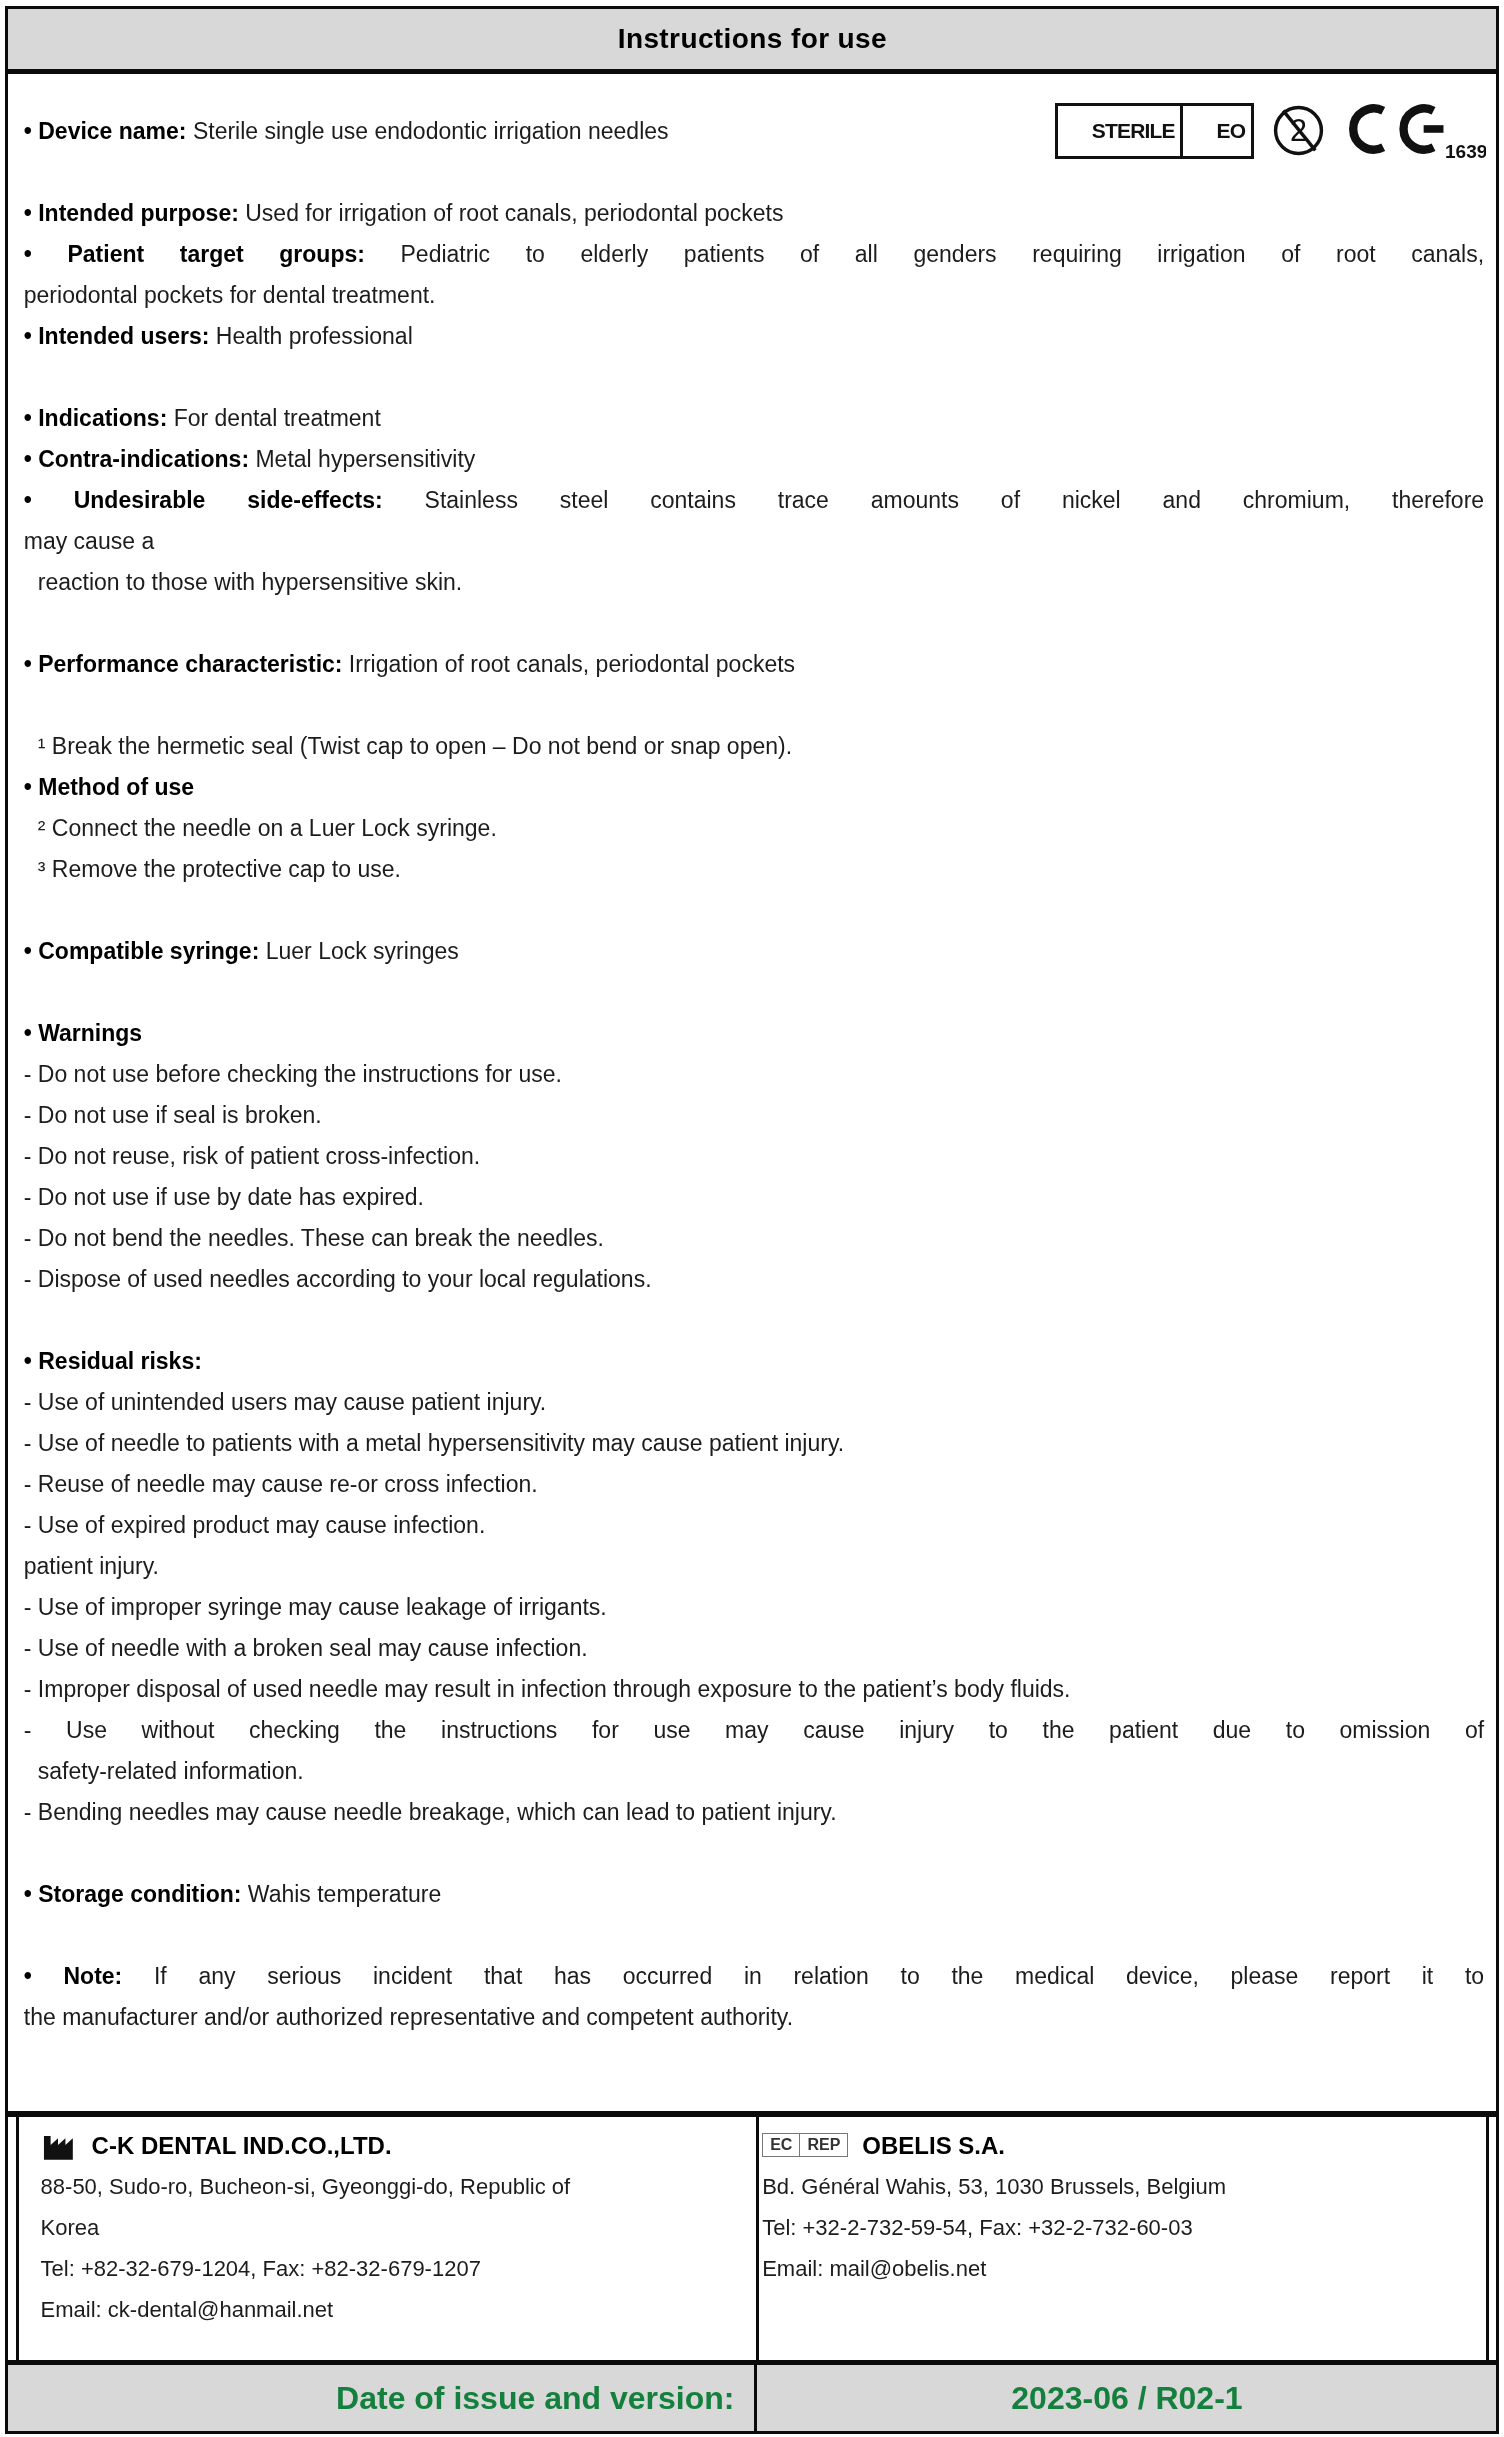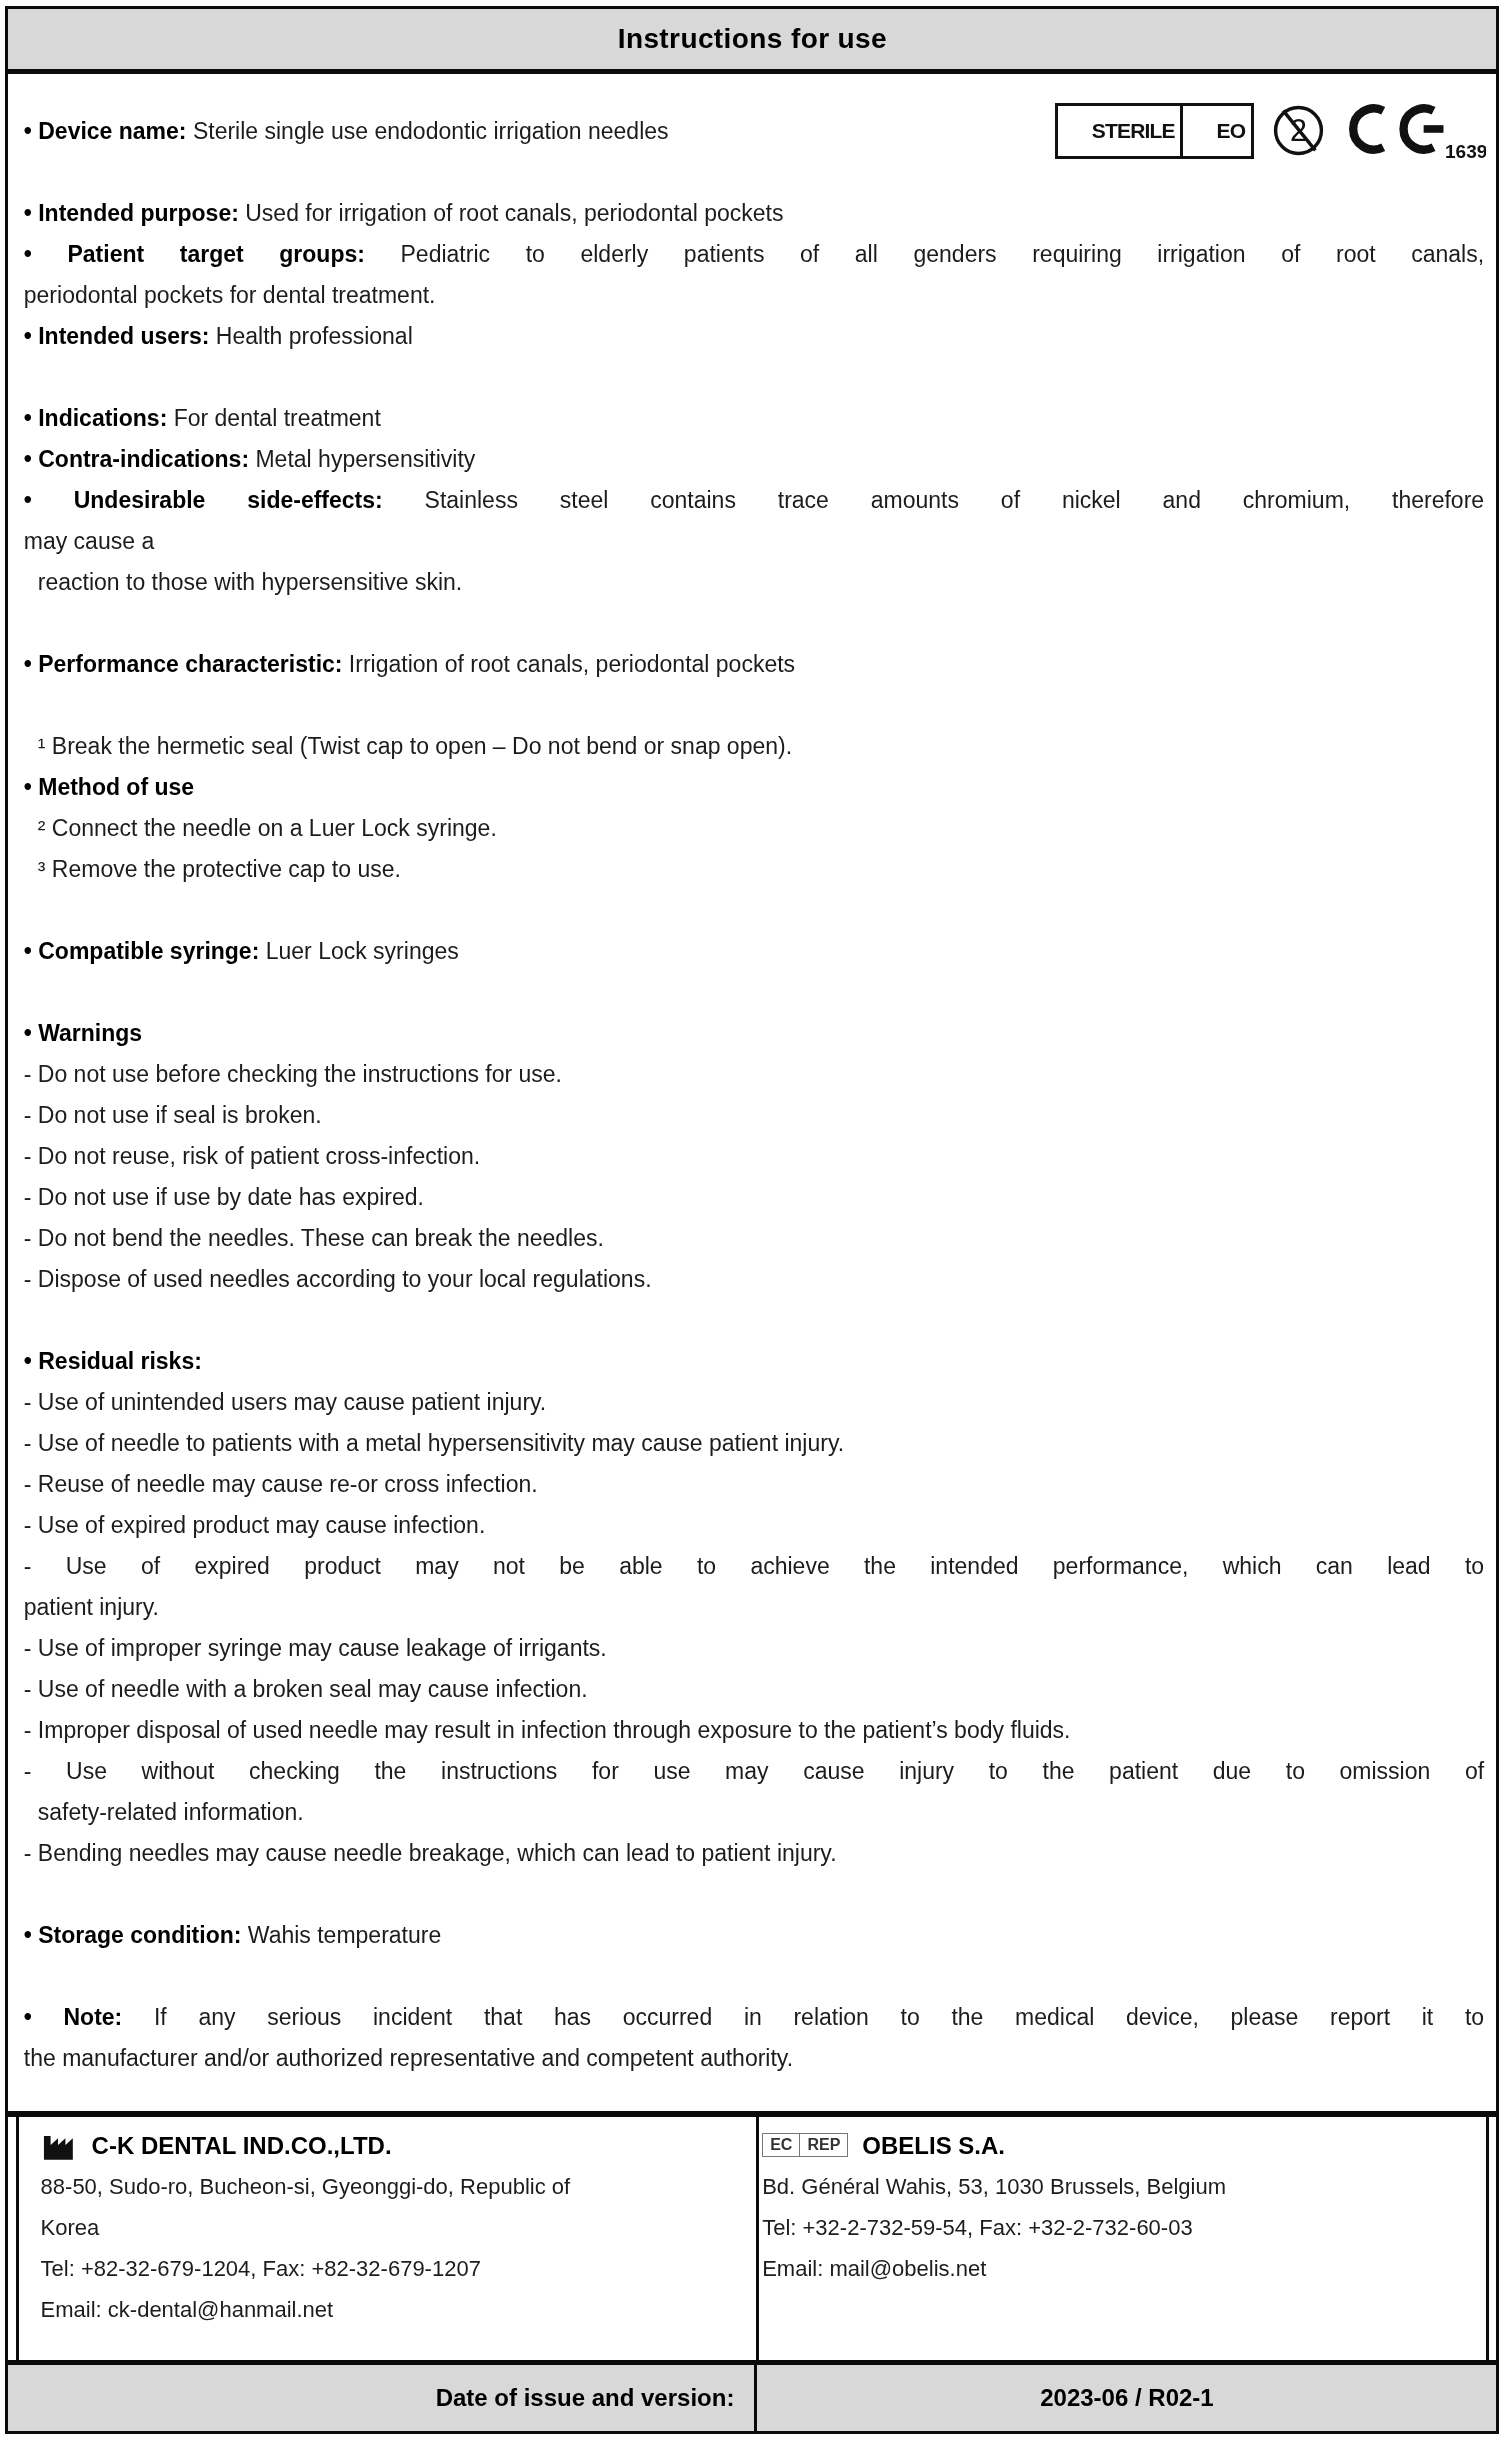--- a/index.html
+++ b/index.html
@@ -40,21 +40,21 @@
              font-size:24px;color:#000;}
   .ecrep-box{display:inline-flex;border:1.5px solid #777;background:#fff;}
   .ecrep-box .eseg{font-size:16px;font-weight:700;color:#333;padding:3.1px 7px;line-height:1;
                    display:flex;align-items:center;}
   .ecrep-box .eseg.first{border-right:1.5px solid #777;}
 
   
   .footer-row{border-top:5.4px solid #0b0b0b;height:66px;background:#d8d8d8;
               display:grid;grid-template-columns:746px 3.1px 1fr;}
   .footer-divider{background:#0b0b0b;}
-  .footer-cell{display:flex;align-items:center;font-size:24px;font-weight:700;color:#000000;}
+  .footer-cell{display:flex;align-items:center;font-size:32px;font-weight:700;color:#15803d;}
   .footer-cell.left{justify-content:flex-end;padding-right:20px;}
   .footer-cell.right{justify-content:center;}
 </style>
 </head>
 <body>
 
 <div class="page">
   <div class="frame">
 
     <div class="titlebar">
@@ -146,21 +146,20 @@
           <div class="ln"><span class="lbl">• Residual risks:</span></div>
 
           <div class="ln"><span>- Use of unintended users may cause patient injury.</span></div>
 
           <div class="ln"><span>- Use of needle to patients with a metal hypersensitivity may cause patient injury.</span></div>
 
           <div class="ln"><span>- Reuse of needle may cause re-or cross infection.</span></div>
 
           <div class="ln"><span>- Use of expired product may cause infection.</span></div>
 
-          <div class="ln stretch"><span>- Use of expired product may not be able to achieve the intended performance, which can lead to</span></div>
 
           <div class="ln"><span>patient injury.</span></div>
 
           <div class="ln"><span>- Use of improper syringe may cause leakage of irrigants.</span></div>
 
           <div class="ln"><span>- Use of needle with a broken seal may cause infection.</span></div>
 
           <div class="ln"><span>- Improper disposal of used needle may result in infection through exposure to the patient’s body fluids.</span></div>
 
           <div class="ln stretch"><span>- Use without checking the instructions for use may cause injury to the patient due to omission of</span></div>

